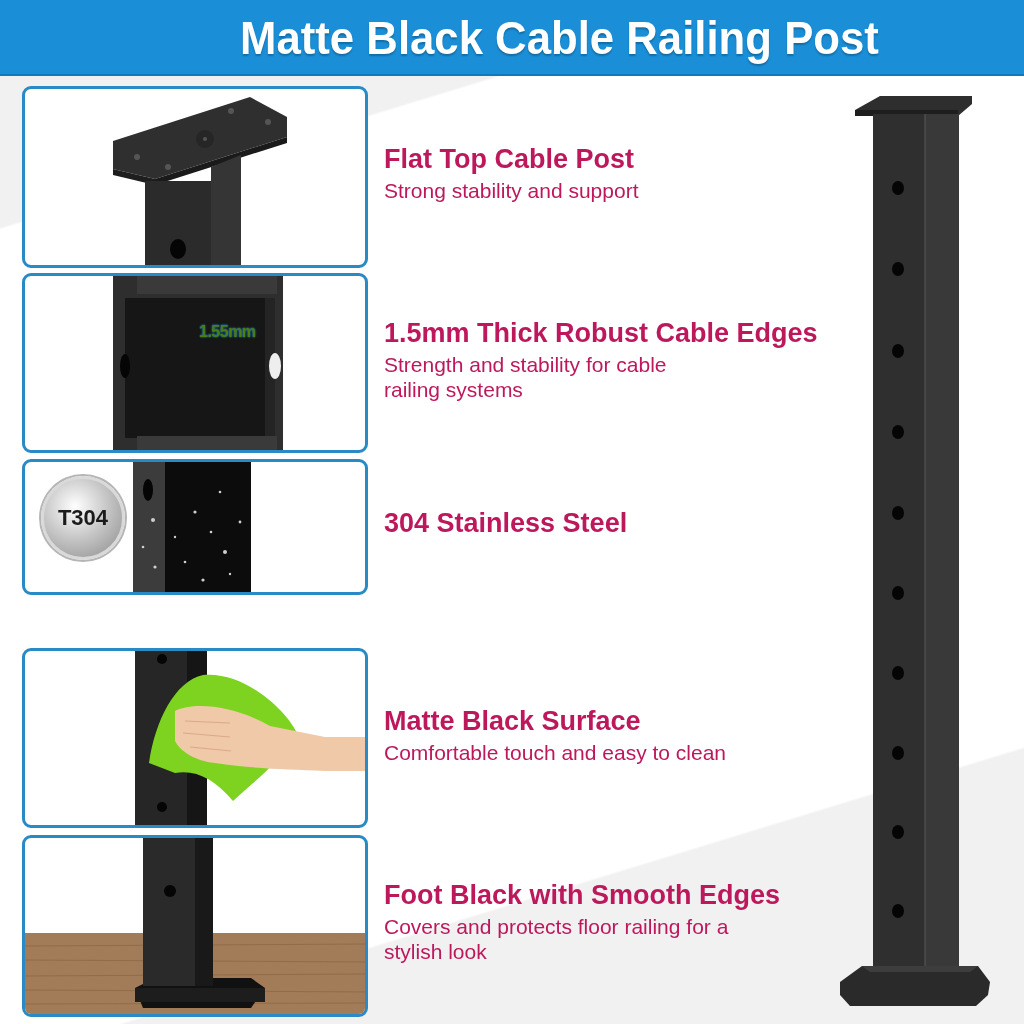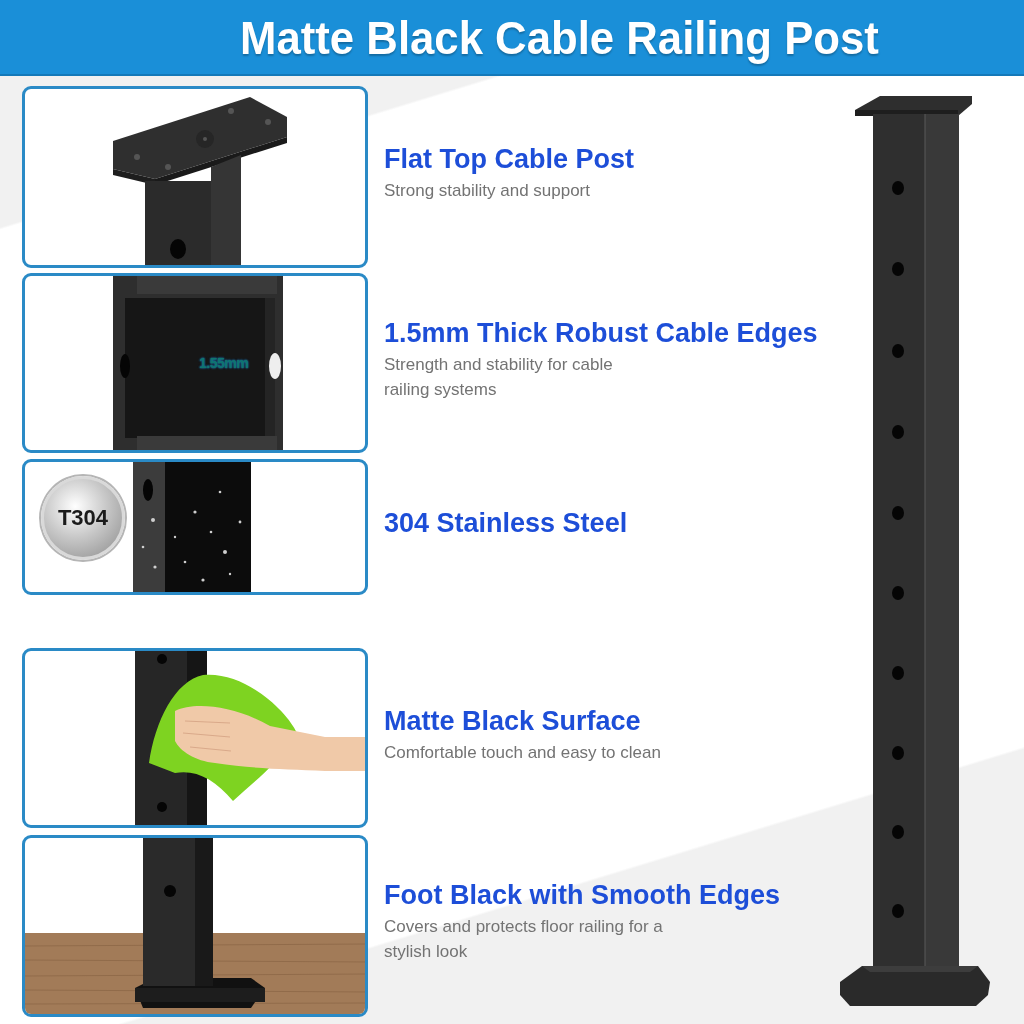--- a/index.html
+++ b/index.html
@@ -23,24 +23,24 @@
     text-shadow:0 2px 2px rgba(0,0,0,0.25);
     transform:scaleX(0.93);
   }
   .panel {
     position:absolute; left:22px; width:346px;
     background:#ffffff; border:3px solid #2a8ac6; border-radius:9px;
     overflow:hidden; box-sizing:border-box;
   }
   .feature { position:absolute; left:384px; }
   .feature .ftitle {
-    color:#1d4ed8; font-weight:bold; font-size:27px; line-height:32px; white-space:nowrap;
+    color:#be185d; font-weight:bold; font-size:27px; line-height:32px; white-space:nowrap;
   }
   .feature .fdesc {
-    color:#737373; font-size:17px; line-height:25px; margin-top:3px; white-space:pre-line;
+    color:#be185d; font-size:21px; line-height:25px; margin-top:3px; white-space:pre-line;
   }
   .big-post { position:absolute; left:0; top:0; }
 </style>
 </head>
 <body>
 
 <div class="bg-white-band"></div>
 
 <div class="header">
   <h1>Matte Black Cable Railing Post</h1>
@@ -68,21 +68,21 @@
 <div class="panel" style="top:273px;height:180px;">
   <svg width="346" height="180">
     <rect x="88" y="0" width="170" height="180" fill="#2e2e2e"></rect>
     <rect x="112" y="0" width="140" height="18" fill="#3a3a3a"></rect>
     <rect x="100" y="22" width="140" height="140" fill="#161616"></rect>
     <rect x="240" y="22" width="10" height="140" fill="#242424"></rect>
     <rect x="112" y="160" width="140" height="20" fill="#3a3a3a"></rect>
     <ellipse cx="100" cy="90" rx="5" ry="12" fill="#050505"></ellipse>
     <ellipse cx="250" cy="90" rx="6" ry="13" fill="#eeeeee"></ellipse>
   </svg>
-  <div style="position:absolute;left:174px;top:47px;font-size:14px;font-weight:bold;color:#0f766e;text-shadow:0 0 2px #1a6fa8,0 0 2px #1a6fa8;letter-spacing:-0.5px;margin-top:32px;">1.55mm</div>
+  <div style="position:absolute;left:174px;top:47px;font-size:16px;font-weight:bold;color:#4d7c0f;text-shadow:0 0 2px #1a6fa8,0 0 2px #1a6fa8;letter-spacing:-0.5px;">1.55mm</div>
 </div>
 
 <div class="panel" style="top:459px;height:136px;">
   <svg width="346" height="180">
     <rect x="108" y="0" width="32" height="180" fill="#3c3c3c"></rect>
     <rect x="140" y="0" width="86" height="180" fill="#0c0c0c"></rect>
     <ellipse cx="123" cy="28" rx="5" ry="11" fill="#050505"></ellipse>
     <ellipse cx="123" cy="156" rx="5" ry="11" fill="#050505"></ellipse>
     <g fill="#cfcfcf">
       <circle cx="170" cy="50" r="1.6"></circle>

